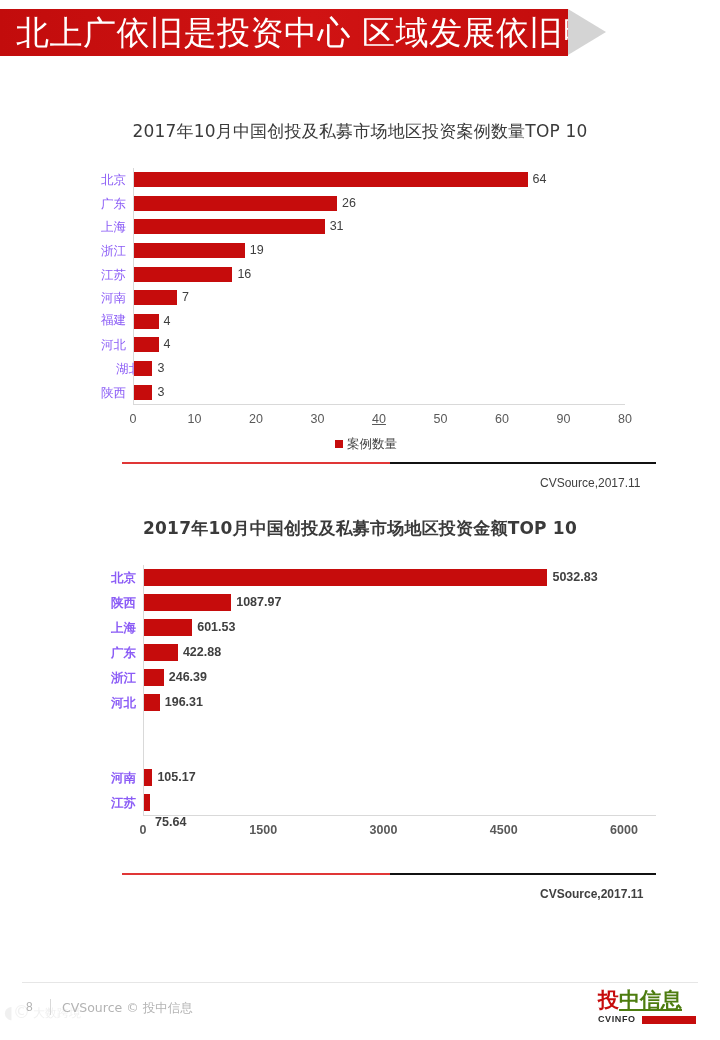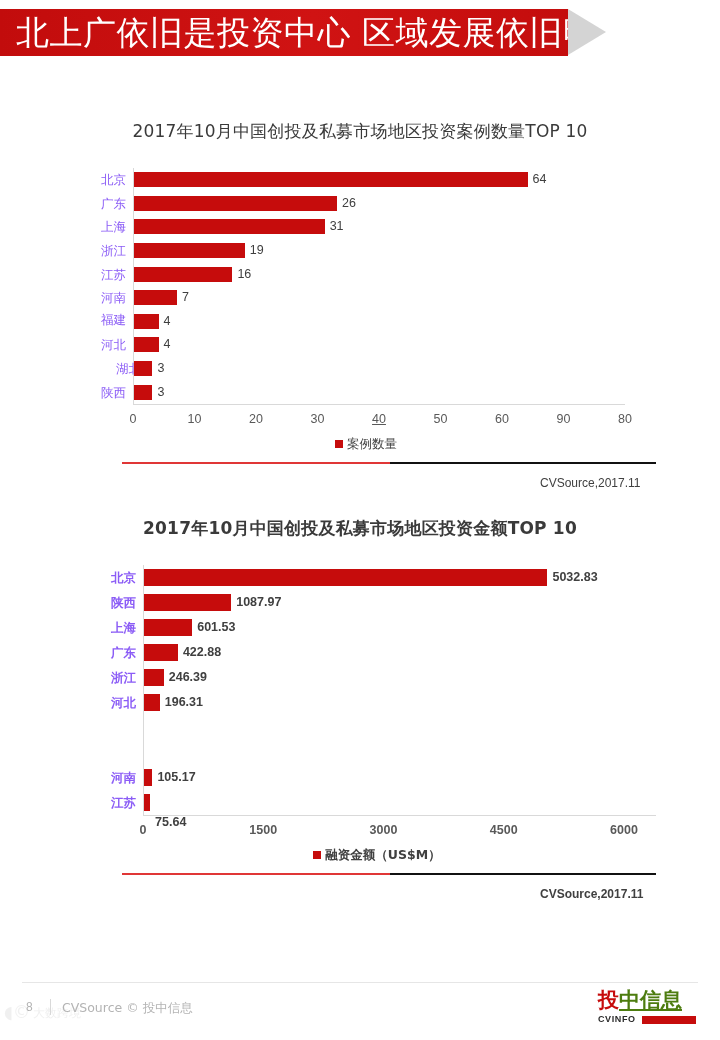--- a/index.html
+++ b/index.html
@@ -361,21 +361,20 @@
           <div class="cat-label" style="left: 51px; width: 85px; top: 5px;">江苏</div>
           <div class="bar" style="left: 144px; width: 6.06381px; height: 17px; top: 4px;"></div>
           <div class="val-label" style="left: 155.064px; top: 5px; margin-top: 20px;">75.64</div>
         </div>
         <div class="axis-line" style="left: 143px; top: 250px; width: 513px;"></div>
         <div class="tick" style="left: 143px; top: 258px;">0</div>
         <div class="tick" style="left: 263.25px; top: 258px;">1500</div>
         <div class="tick" style="left: 383.5px; top: 258px;">3000</div>
         <div class="tick" style="left: 503.75px; top: 258px;">4500</div>
         <div class="tick" style="left: 624px; top: 258px;">6000</div>
-        <div class="legend" style="top: 282px; padding-left: 34px;"><span class="legend-swatch"></span><span class="legend-text">融资金额（US$M）</span></div>
         <div class="rule rule-red" style="left: 122px; top: 308px; width: 268px;"></div>
         <div class="rule rule-black" style="left: 390px; top: 308px; width: 266px;"></div>
         <div class="source" style="left: 540px; top: 322px;">CVSource,2017.11</div>
       </div>
   </div>
 
   <div class="footer-sep"></div>
   <div class="footer-page">8</div>
   <div class="footer-divider"></div>
   <div class="footer-copy">CVSource © 投中信息</div>

